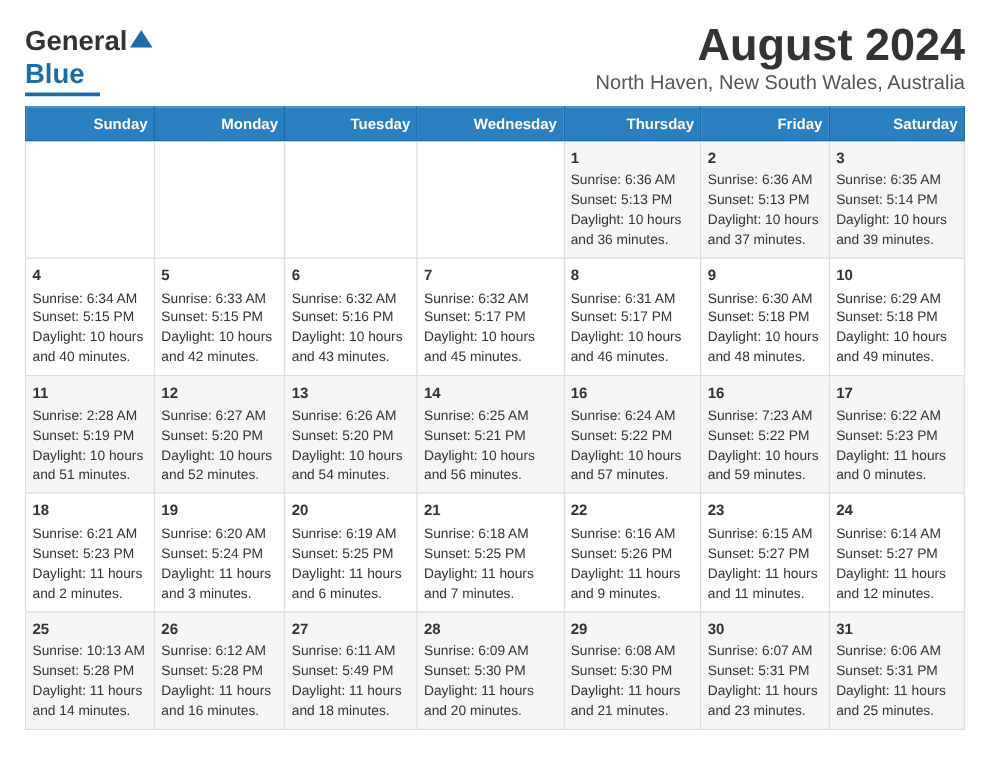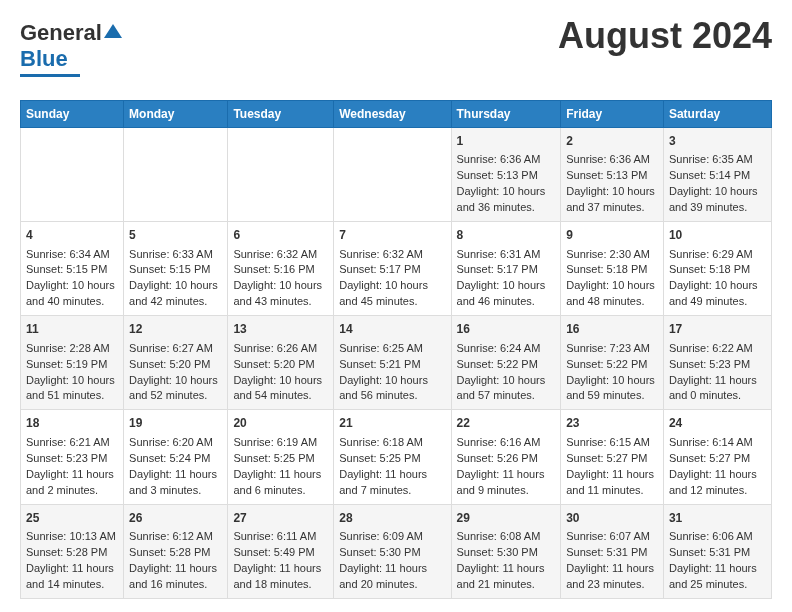--- a/index.html
+++ b/index.html
@@ -7,21 +7,21 @@
       font-family: Arial, sans-serif;
       background: #fff;
       width: 792px;
       min-height: 612px;
       padding: 16px 20px;
     }
     .header {
       display: flex;
       align-items: flex-start;
       justify-content: space-between;
-      margin-bottom: 23px;
+      margin-bottom: 8px;
     }
     .logo {
       display: flex;
       flex-direction: column;
       align-items: flex-start;
       margin-top: 4px;
     }
     .logo-general { color: #333; }
     .logo-blue { color: #1a6cad; }
     .logo-line {
@@ -43,21 +43,21 @@
       margin-top: 2px;
     }
     table {
       width: 100%;
       border-collapse: collapse;
       font-size: 11px;
     }
     thead tr th {
       background: #2a7fc1;
       color: #fff;
-      text-align: left;
+      text-align: right;
       padding: 6px 5px;
       font-size: 12px;
       font-weight: bold;
       border: 1px solid #1a6cad;
     }
     tbody tr td {
       vertical-align: top;
       padding: 5px 5px;
       border: 1px solid #ddd;
       min-height: 70px;
@@ -87,20 +87,21 @@
         <polygon points="9,2 18,16 0,16" fill="#1a6cad"></polygon>
       </svg>
     </div>
     <div style="display:flex;">
       <span class="logo-blue" style="font-size:22px;font-weight:bold;color:#1a6cad;">Blue</span>
     </div>
     <div class="logo-line"></div>
   </div>
   <div class="title-block">
     <div class="main-title">August 2024</div>
+    <div class="sub-title">North Haven, New South Wales, Australia</div>
   </div>
 </div>
 
 <table>
   <thead>
     <tr>
     <th>Sunday</th>
         <th>Monday</th>
         <th>Tuesday</th>
         <th>Wednesday</th>
@@ -118,21 +119,21 @@
         <td><span class="day-num">1</span><span>Sunrise: 6:36 AM</span><br><span>Sunset: 5:13 PM</span><br><span>Daylight: 10 hours and 36 minutes.</span></td>
         <td><span class="day-num">2</span><span>Sunrise: 6:36 AM</span><br><span>Sunset: 5:13 PM</span><br><span>Daylight: 10 hours and 37 minutes.</span></td>
         <td><span class="day-num">3</span><span>Sunrise: 6:35 AM</span><br><span>Sunset: 5:14 PM</span><br><span>Daylight: 10 hours and 39 minutes.</span></td>
       </tr>
       <tr>
         <td><span class="day-num">4</span><span>Sunrise: 6:34 AM</span><br><span>Sunset: 5:15 PM</span><br><span>Daylight: 10 hours and 40 minutes.</span></td>
         <td><span class="day-num">5</span><span>Sunrise: 6:33 AM</span><br><span>Sunset: 5:15 PM</span><br><span>Daylight: 10 hours and 42 minutes.</span></td>
         <td><span class="day-num">6</span><span>Sunrise: 6:32 AM</span><br><span>Sunset: 5:16 PM</span><br><span>Daylight: 10 hours and 43 minutes.</span></td>
         <td><span class="day-num">7</span><span>Sunrise: 6:32 AM</span><br><span>Sunset: 5:17 PM</span><br><span>Daylight: 10 hours and 45 minutes.</span></td>
         <td><span class="day-num">8</span><span>Sunrise: 6:31 AM</span><br><span>Sunset: 5:17 PM</span><br><span>Daylight: 10 hours and 46 minutes.</span></td>
-        <td><span class="day-num">9</span><span>Sunrise: 2:30 AM</span><br><span>Sunset: 5:18 PM</span><br><span>Daylight: 10 hours and 48 minutes.</span></td>
+        <td><span class="day-num">9</span><span>Sunrise: 6:30 AM</span><br><span>Sunset: 5:18 PM</span><br><span>Daylight: 10 hours and 48 minutes.</span></td>
         <td><span class="day-num">10</span><span>Sunrise: 6:29 AM</span><br><span>Sunset: 5:18 PM</span><br><span>Daylight: 10 hours and 49 minutes.</span></td>
       </tr>
       <tr>
         <td><span class="day-num">11</span><span>Sunrise: 2:28 AM</span><br><span>Sunset: 5:19 PM</span><br><span>Daylight: 10 hours and 51 minutes.</span></td>
         <td><span class="day-num">12</span><span>Sunrise: 6:27 AM</span><br><span>Sunset: 5:20 PM</span><br><span>Daylight: 10 hours and 52 minutes.</span></td>
         <td><span class="day-num">13</span><span>Sunrise: 6:26 AM</span><br><span>Sunset: 5:20 PM</span><br><span>Daylight: 10 hours and 54 minutes.</span></td>
         <td><span class="day-num">14</span><span>Sunrise: 6:25 AM</span><br><span>Sunset: 5:21 PM</span><br><span>Daylight: 10 hours and 56 minutes.</span></td>
         <td><span class="day-num">16</span><span>Sunrise: 6:24 AM</span><br><span>Sunset: 5:22 PM</span><br><span>Daylight: 10 hours and 57 minutes.</span></td>
         <td><span class="day-num">16</span><span>Sunrise: 7:23 AM</span><br><span>Sunset: 5:22 PM</span><br><span>Daylight: 10 hours and 59 minutes.</span></td>
         <td><span class="day-num">17</span><span>Sunrise: 6:22 AM</span><br><span>Sunset: 5:23 PM</span><br><span>Daylight: 11 hours and 0 minutes.</span></td>

